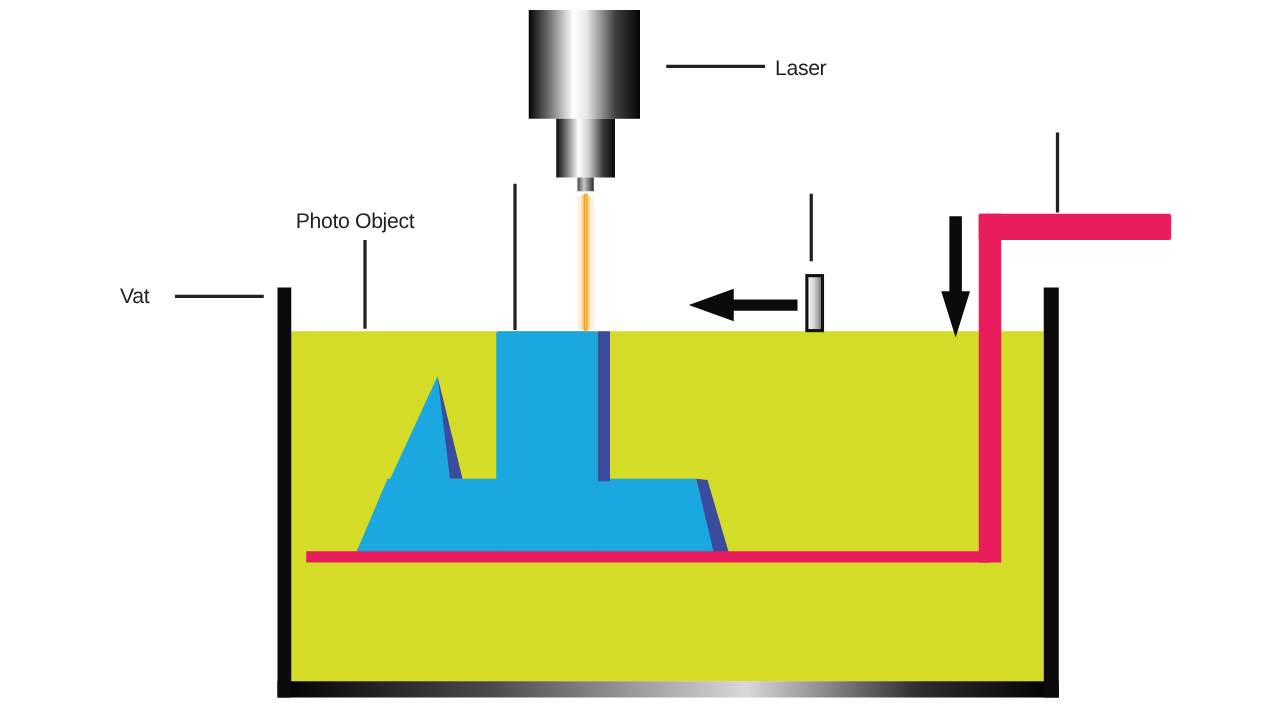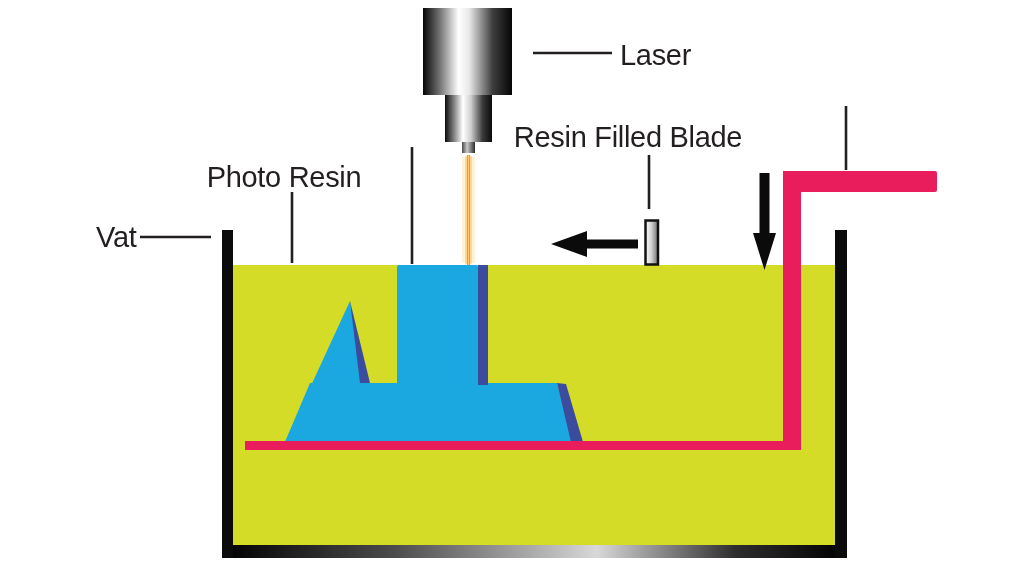--- a/index.html
+++ b/index.html
@@ -8,21 +8,21 @@
     width: 1022px;
     height: 567px;
     background: #ffffff;
     overflow: hidden;
     font-family: "Liberation Sans", "DejaVu Sans", sans-serif;
   }
   .stage svg { position: absolute; left: 0; top: 0; }
   .label {
     position: absolute;
     color: var(--label-text, #231F20);
-    font-size: 29px;
+    font-size: 17px;
     line-height: 30px;
     letter-spacing: -0.3px;
     white-space: nowrap;
     font-weight: 400;
   }
   .label.centered { transform: translateX(-50%); }
   .resin-fill   { fill: var(--resin-yellow, #D4DC28); }
   .objblue      { fill: var(--object-light-blue, #1BA7E0); }
   .objshadow    { fill: var(--object-shadow-blue, #3B4B9E); }
   .pinkfill     { fill: var(--platform-pink, #E91D5C); }
@@ -122,21 +122,20 @@
     <line x1="140" y1="237" x2="211" y2="237" class="leader"></line>
     <line x1="533" y1="53" x2="612" y2="53" class="leader"></line>
     <line x1="292" y1="192" x2="292" y2="263" class="leader"></line>
     <line x1="412" y1="147" x2="412" y2="264" class="leader"></line>
     <line x1="649" y1="155" x2="649" y2="209" class="leader"></line>
     <line x1="846" y1="106" x2="846" y2="170" class="leader"></line>
   </svg>
 
   <div class="label" style="left:96px;  top:222px;text-align:center;">Vat</div>
 
-  <div class="label centered" style="left:284px; top:162px;">Photo Resin</div>
+  <div class="label centered" style="left:284px; top:162px;">Photo Object</div>
 
 
   <div class="label" style="left:620px; top:40px;">Laser</div>
 
-  <div class="label centered" style="left:628px; top:122px;">Resin Filled Blade</div>
 
 
 </div>
 
 </body></html>

